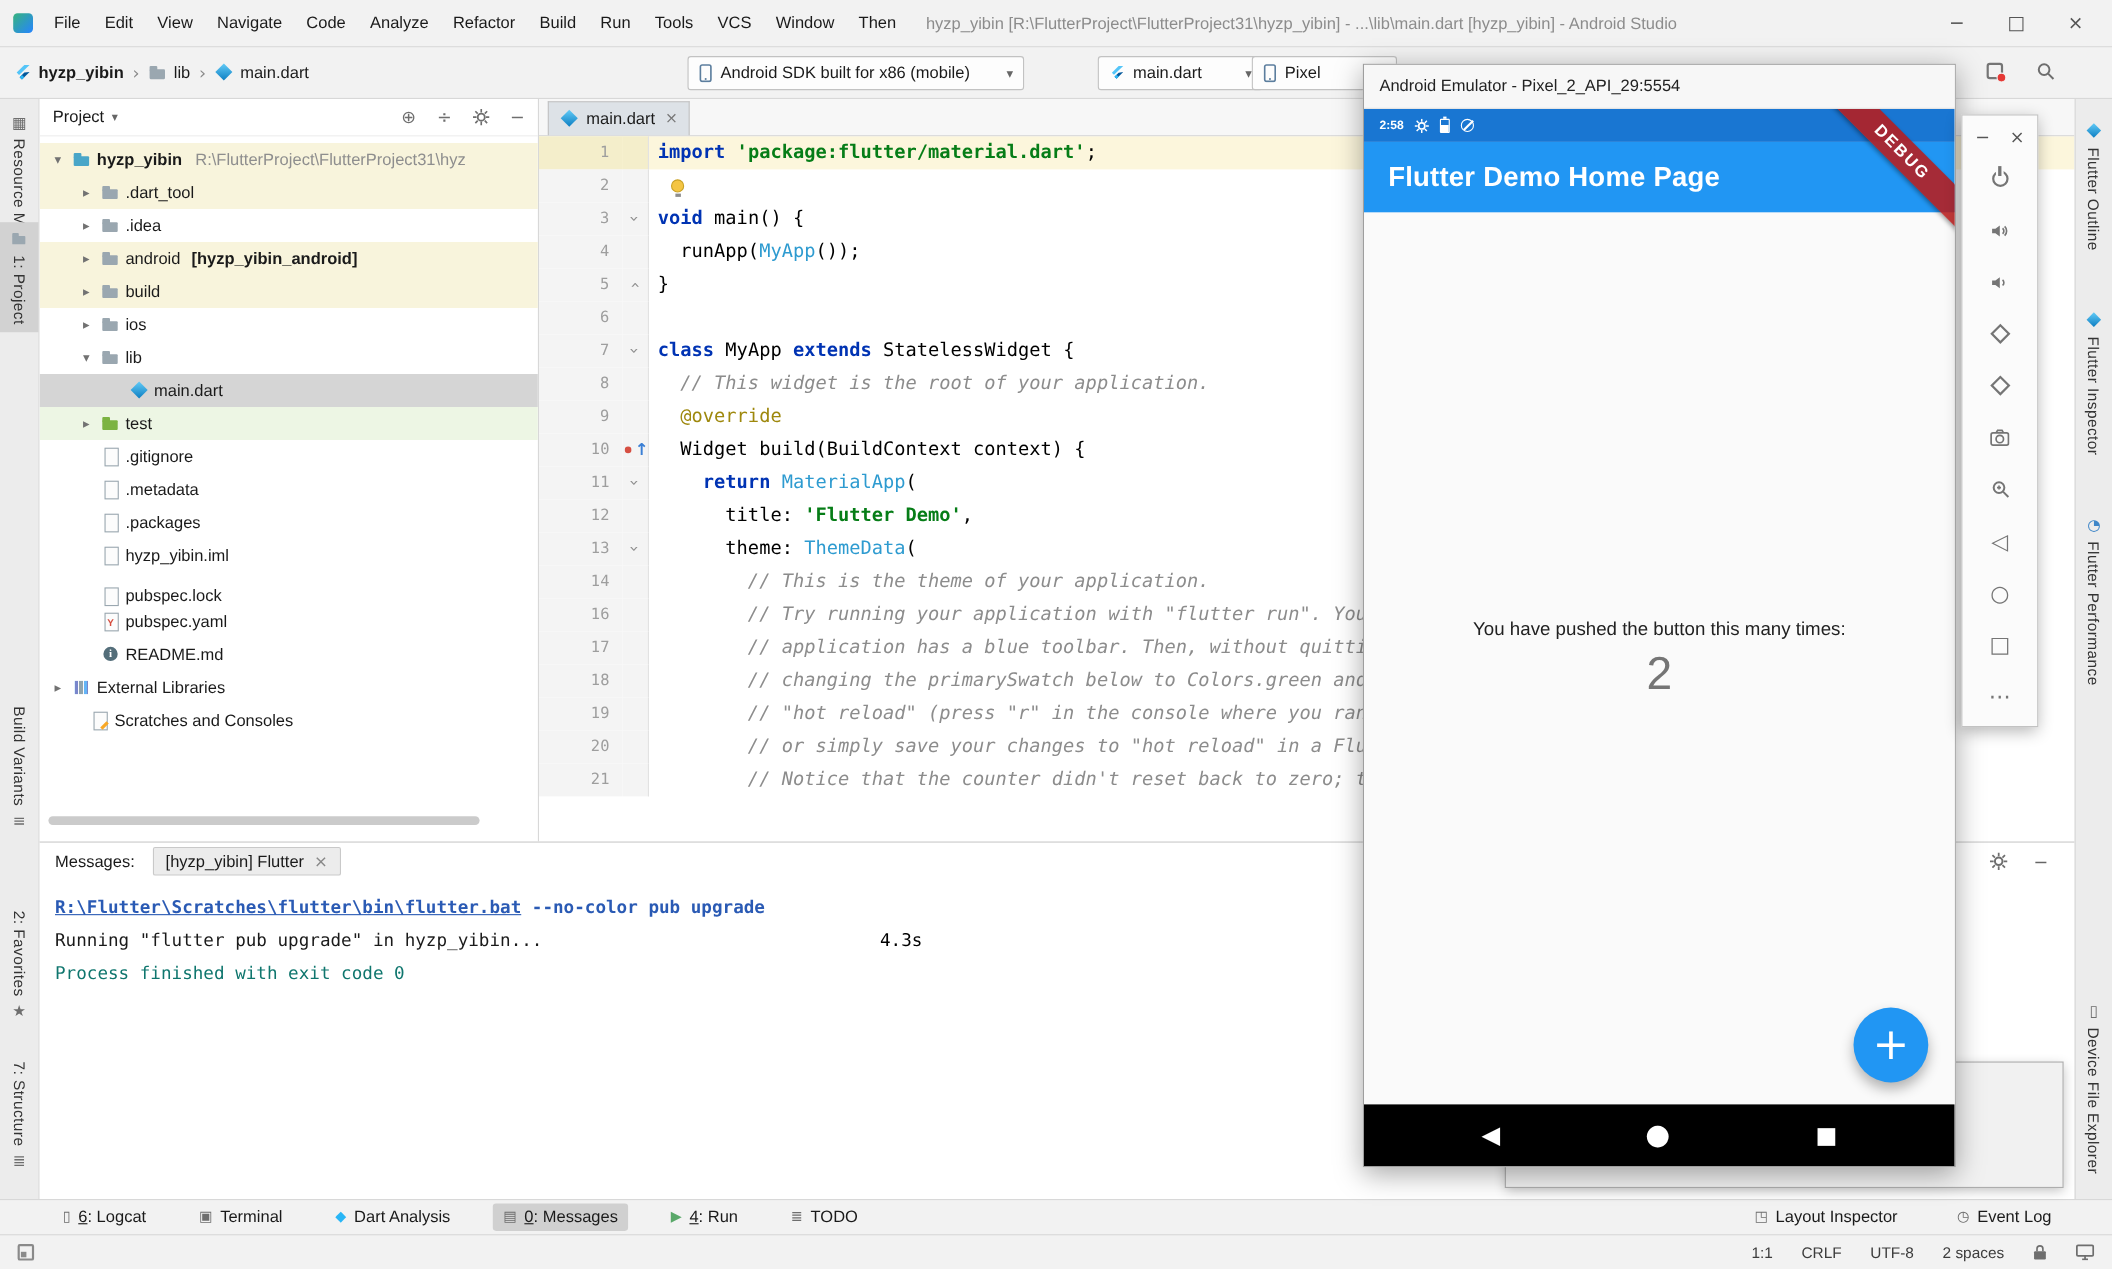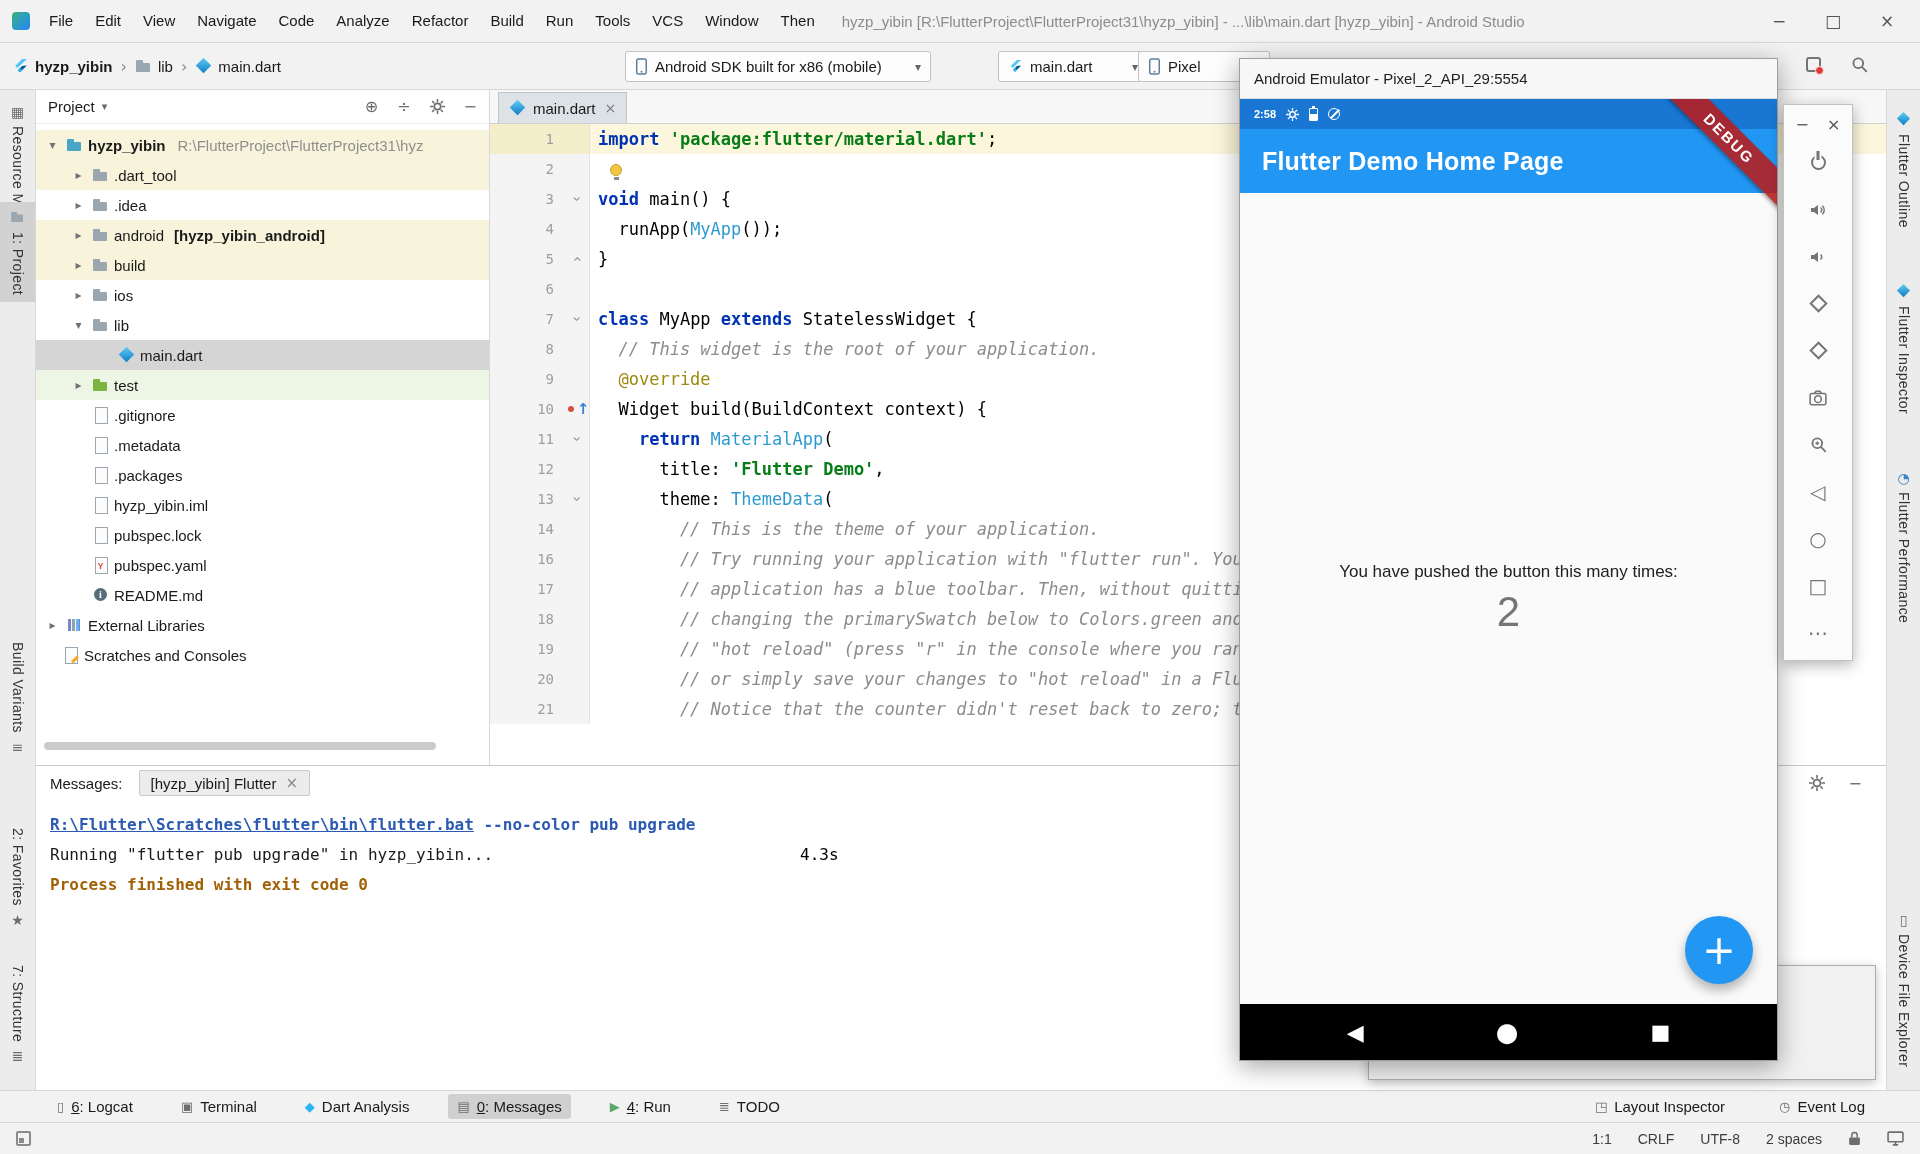--- a/index.html
+++ b/index.html
@@ -101,21 +101,21 @@
 
 
 .messages{position:absolute;left:36px;top:765px;width:1850px;height:325px;background:#fff;border-top:1px solid #C9C9C9;z-index:2}
 .mhead{height:34px;display:flex;align-items:center;padding:0 14px;gap:16px}
 .mtab{display:flex;align-items:center;gap:9px;padding:3px 11px;border:1px solid #C9C9C9;background:#ECECEC;border-radius:2px}
 .mtab .x{color:#888}
 .mhicons{margin-left:auto;display:flex;gap:24px;align-items:center;padding-right:10px;color:#666;font-size:16px}
 .console{position:relative;padding:10px 0 0 14px;font-family:"DejaVu Sans Mono",monospace;font-size:16px;line-height:30px}
 .con-link{color:#2A5AB4;text-decoration:underline;font-weight:bold}
 .con-cmd{color:#2A5AB4;font-weight:bold}
-.con-exit{color:#a16207;font-weight:bold}
+.con-exit{color:#0f766e;font-weight:normal}
 .con-dur{position:absolute;left:764px;top:40px;color:#000}
 
 
 .bottombar{position:absolute;left:0;top:1090px;width:1920px;height:32px;background:#F2F2F2;border-top:1px solid #D8D8D8;display:flex;align-items:center;padding:0 46px 0 48px;z-index:5}
 #bb-left{display:flex;gap:30px;align-items:center}
 #bb-right{margin-left:auto;display:flex;gap:36px;align-items:center}
 .bbitem{display:flex;align-items:center;gap:7px;padding:4px 9px;border-radius:3px;white-space:nowrap}
 .bbitem.sel{background:#D0D0D0}
 .bglyph{font-size:13px;color:#6E6E6E;line-height:1}
 .bbitem .txt{display:flex}
@@ -330,41 +330,41 @@
         <div class="trow bg-white" style="padding-left: 34px;">
           <span class="arrow gl"></span>
           <span class="ic ic-file"></span>
           <span class="lbl">.packages</span>
         </div>
         <div class="trow bg-white" style="padding-left: 34px;">
           <span class="arrow gl"></span>
           <span class="ic ic-file"></span>
           <span class="lbl">hyzp_yibin.iml</span>
         </div>
-        <div class="trow bg-white" style="padding-left: 34px;">
+        <div class="trow bg-white" style="padding-left: 34px; align-items: flex-end;">
           <span class="arrow gl"></span>
           <span class="ic ic-file"></span>
           <span class="lbl">pubspec.lock</span>
         </div>
         <div class="trow bg-white" style="padding-left: 34px;">
           <span class="arrow gl"></span>
           <span class="ic ic-file-yaml"></span>
           <span class="lbl">pubspec.yaml</span>
         </div>
         <div class="trow bg-white" style="padding-left: 34px;">
           <span class="arrow gl"></span>
           <span class="ic ic-file-md"></span>
           <span class="lbl">README.md</span>
         </div>
         <div class="trow bg-white" style="padding-left: 8px;">
           <span class="arrow gl">▸</span>
           <span class="ic ic-libraries"></span>
           <span class="lbl">External Libraries</span>
         </div>
-        <div class="trow bg-white" style="padding-left: 4px; align-items: center;">
+        <div class="trow bg-white" style="padding-left: 24px; align-items: center;">
           <span class="arrow gl"></span>
           <span class="ic ic-scratches"></span>
           <span class="lbl">Scratches and Consoles</span>
         </div>
       </div>
     <div class="hscroll"></div>
   </section>
 
   <section class="editor">
     <div class="tabbar">

